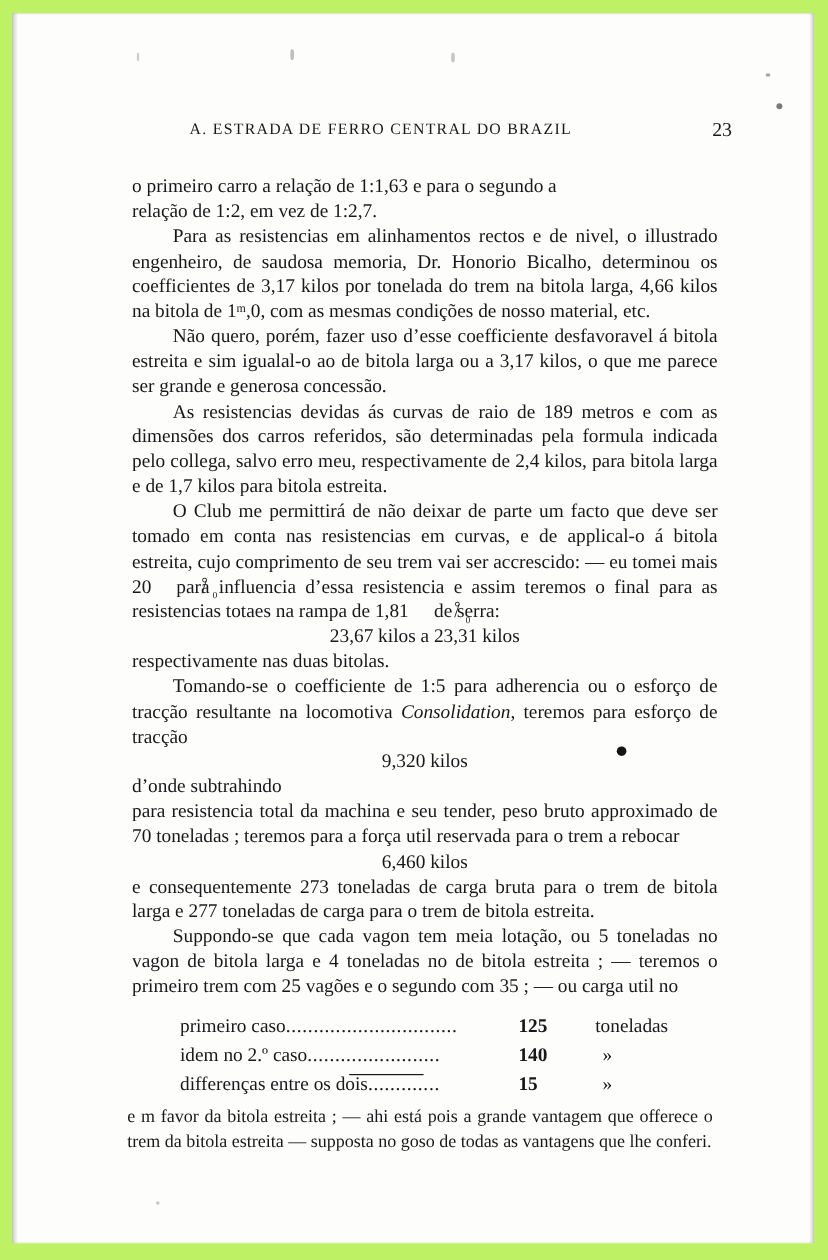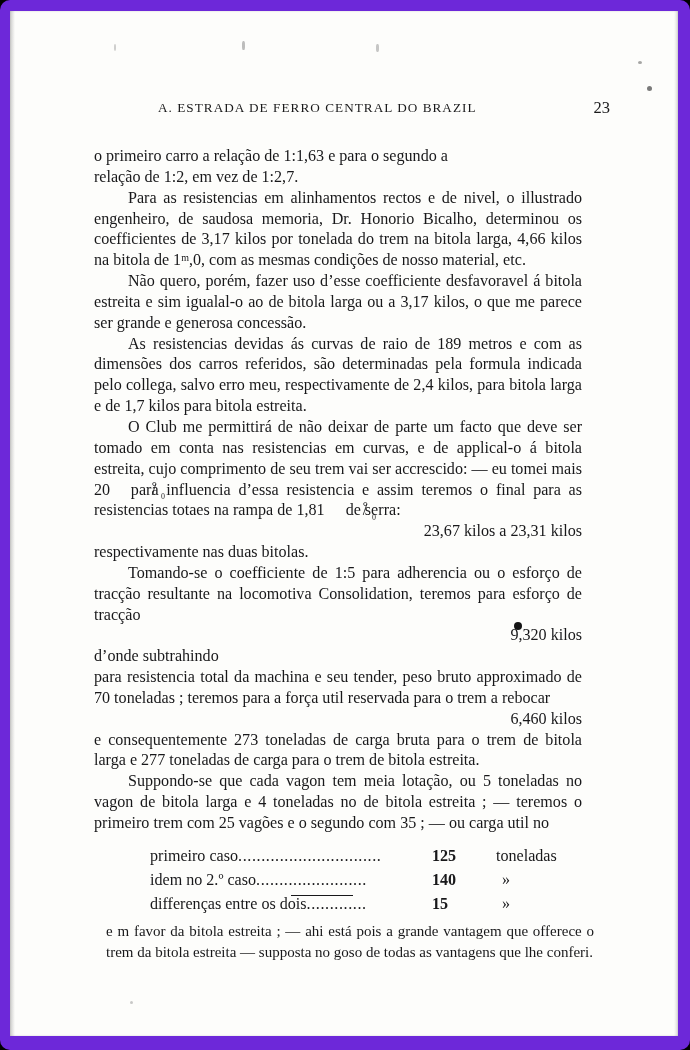--- a/index.html
+++ b/index.html
@@ -12,22 +12,21 @@
     height: 1050px;
     overflow: hidden;
     font-family: "Liberation Serif", "DejaVu Serif", serif;
   }
 
   #scan-frame {
     position: absolute;
     left: 0; top: 0;
     width: 690px;
     height: 1050px;
-    background: #6d28d9;
-    border-radius: 10px;
+    background: #bef264;
   }
 
   #page-sheet {
     position: absolute;
     left: 10px;
     top: 11px;
     width: 668px;
     height: 1025px;
     background: #fdfdfb;
     box-shadow: inset 0 0 2px rgba(0,0,0,0.18);
@@ -74,21 +73,21 @@
     right: 0;
     top: -2px;
     font-size: 16.5px;
     color: #19191a;
     font-family: "Liberation Serif", "DejaVu Serif", serif;
   }
 
   
   #text-block {
     position: absolute;
-    left: 84px;
+    left: 100px;
     top: 135px;
     width: 488px;
     color: #18181a;
     font-size: 16.1px;
     line-height: 20.85px;
     text-align: justify;
     text-justify: inter-word;
   }
 
   .para {
@@ -97,32 +96,32 @@
     text-align: justify;
     text-align-last: justify;
     hyphens: manual;
   }
   .para.noindent { text-indent: 0; }
   .para.last { text-align-last: left; }
   .para.flow  { text-align-last: left; }
 
   .ctr {
     margin: 0;
-    text-align: right;
+    text-align: center;
     text-indent: 0;
   }
   .ctr.pad-top { margin-top: 1px; }
 
   .runon {
     margin: 0;
     text-indent: 0;
     text-align: left;
   }
 
-  .ital { }
+  .ital { font-style: italic; }
 
   sup.sup-m {
     font-size: 0.62em;
     vertical-align: 0.42em;
     line-height: 0;
   }
 
   
   .pct {
     display: inline-block;

